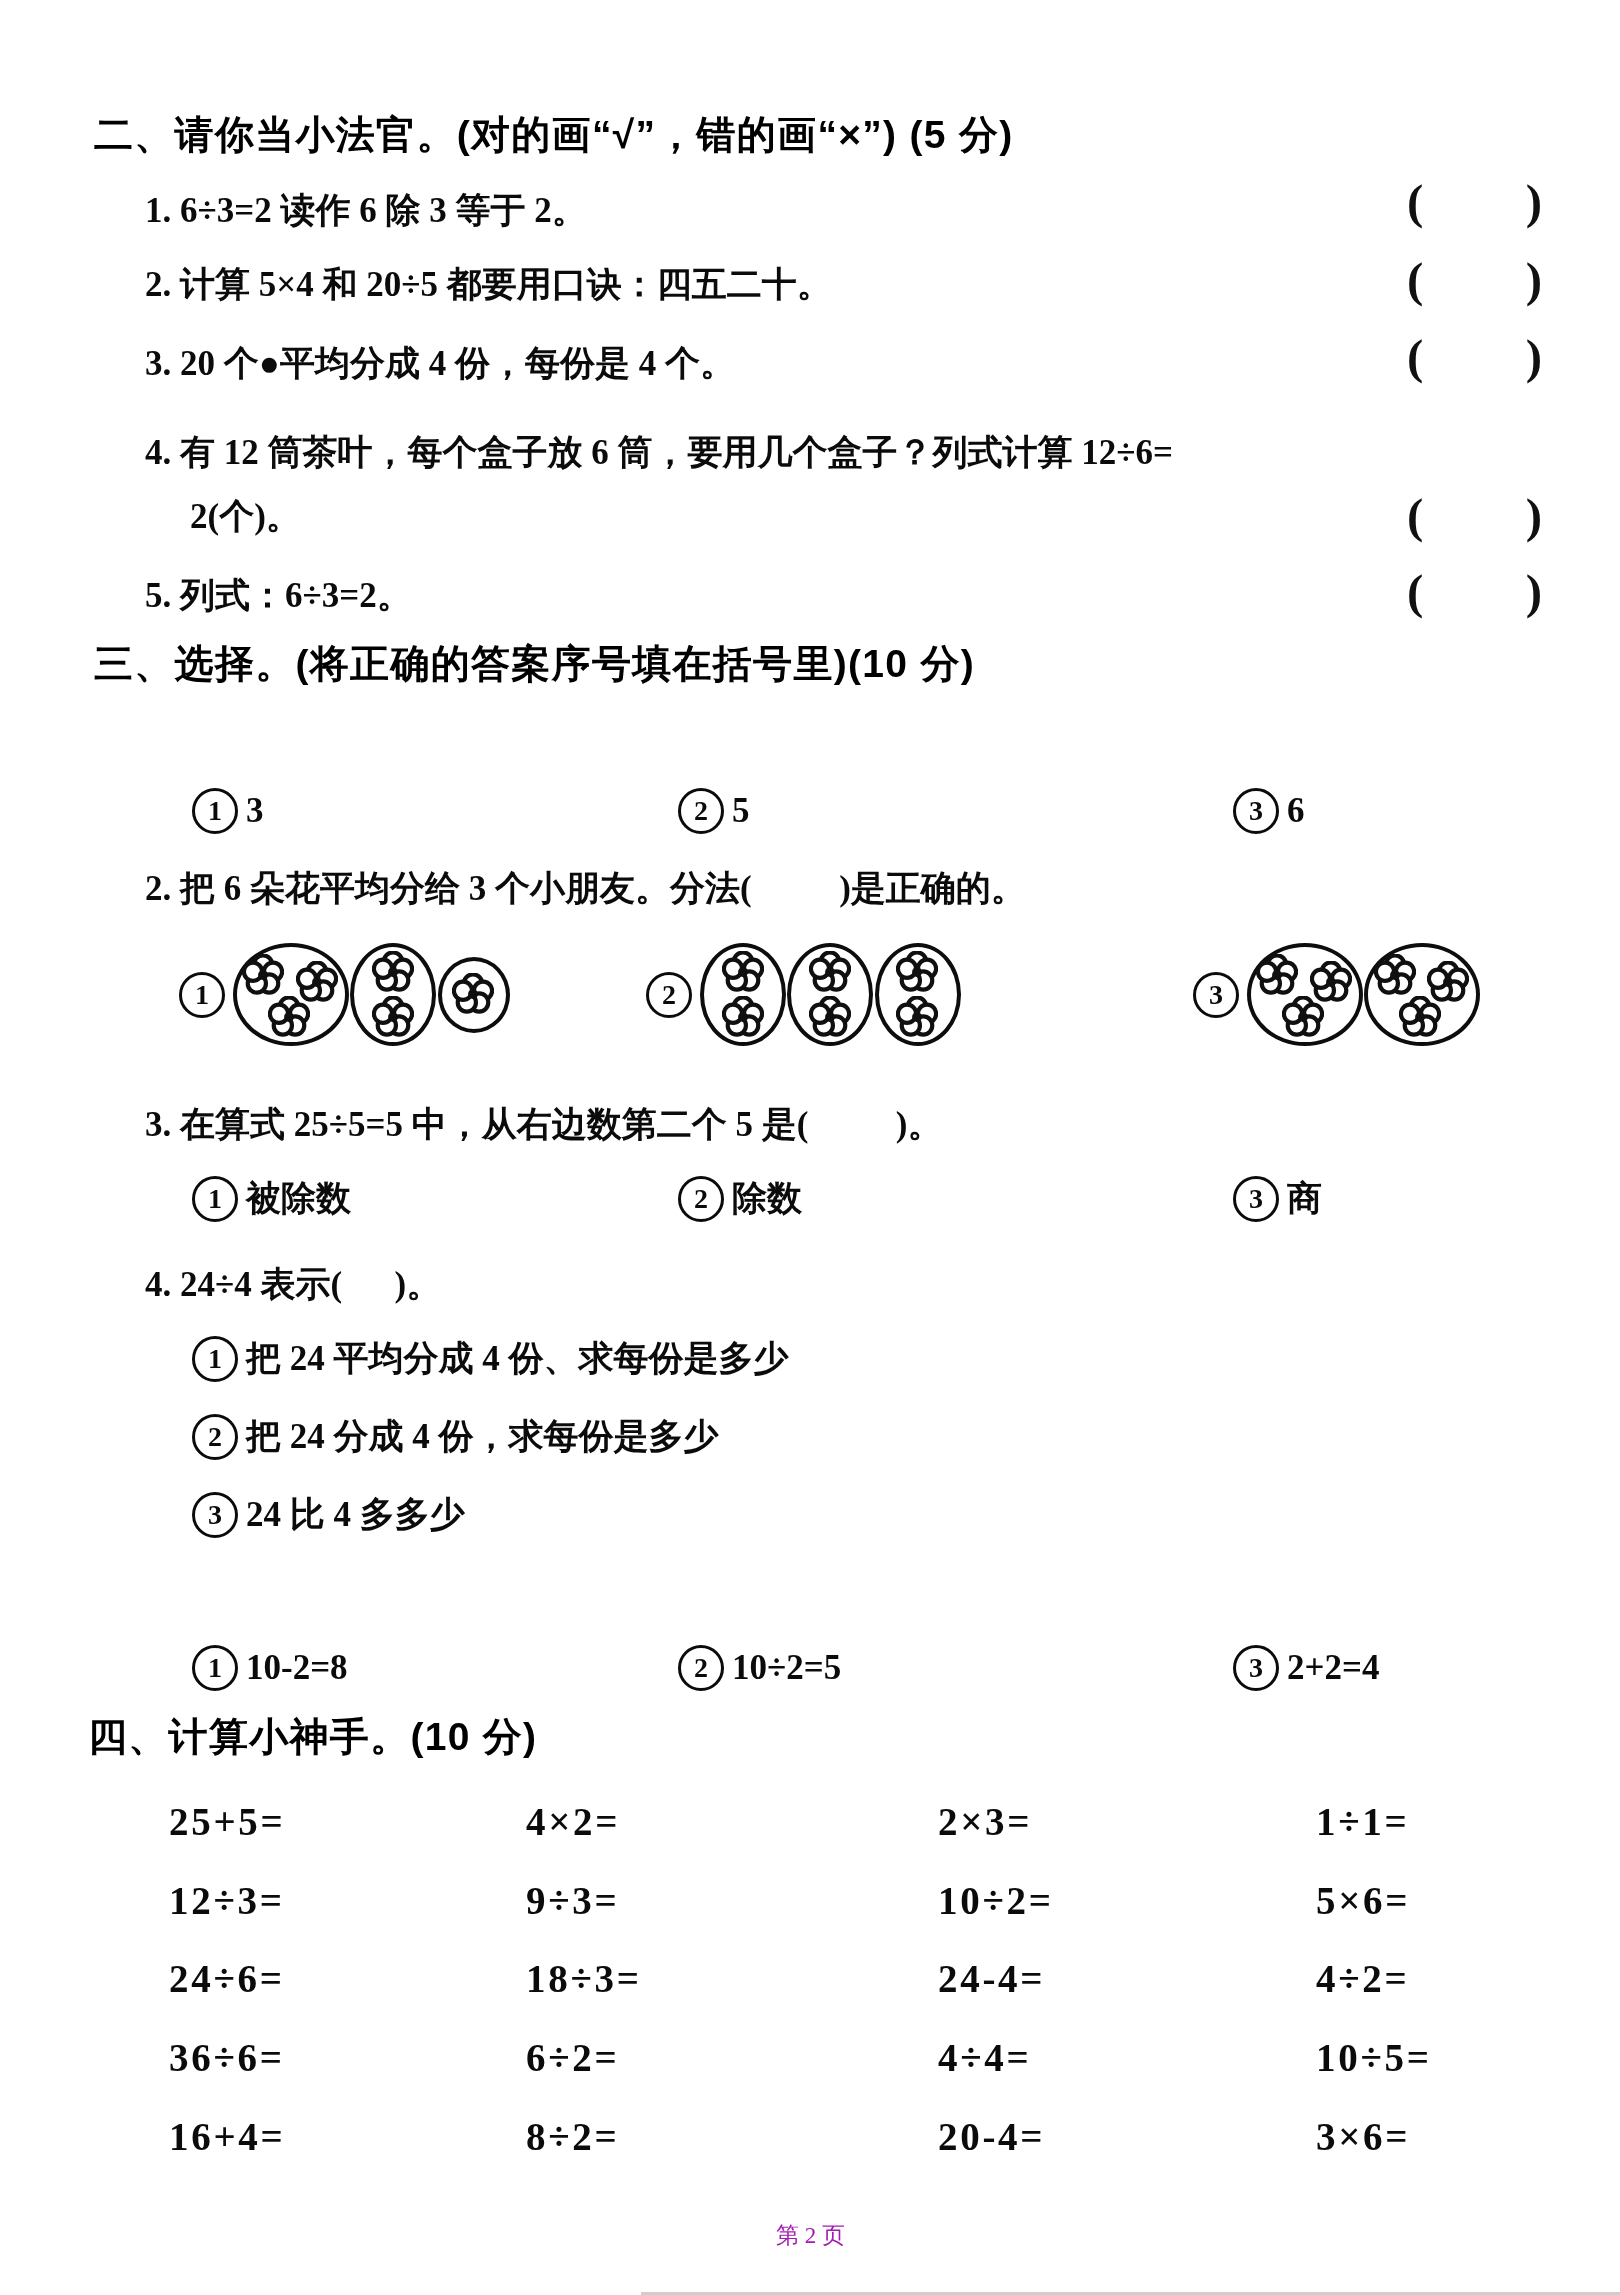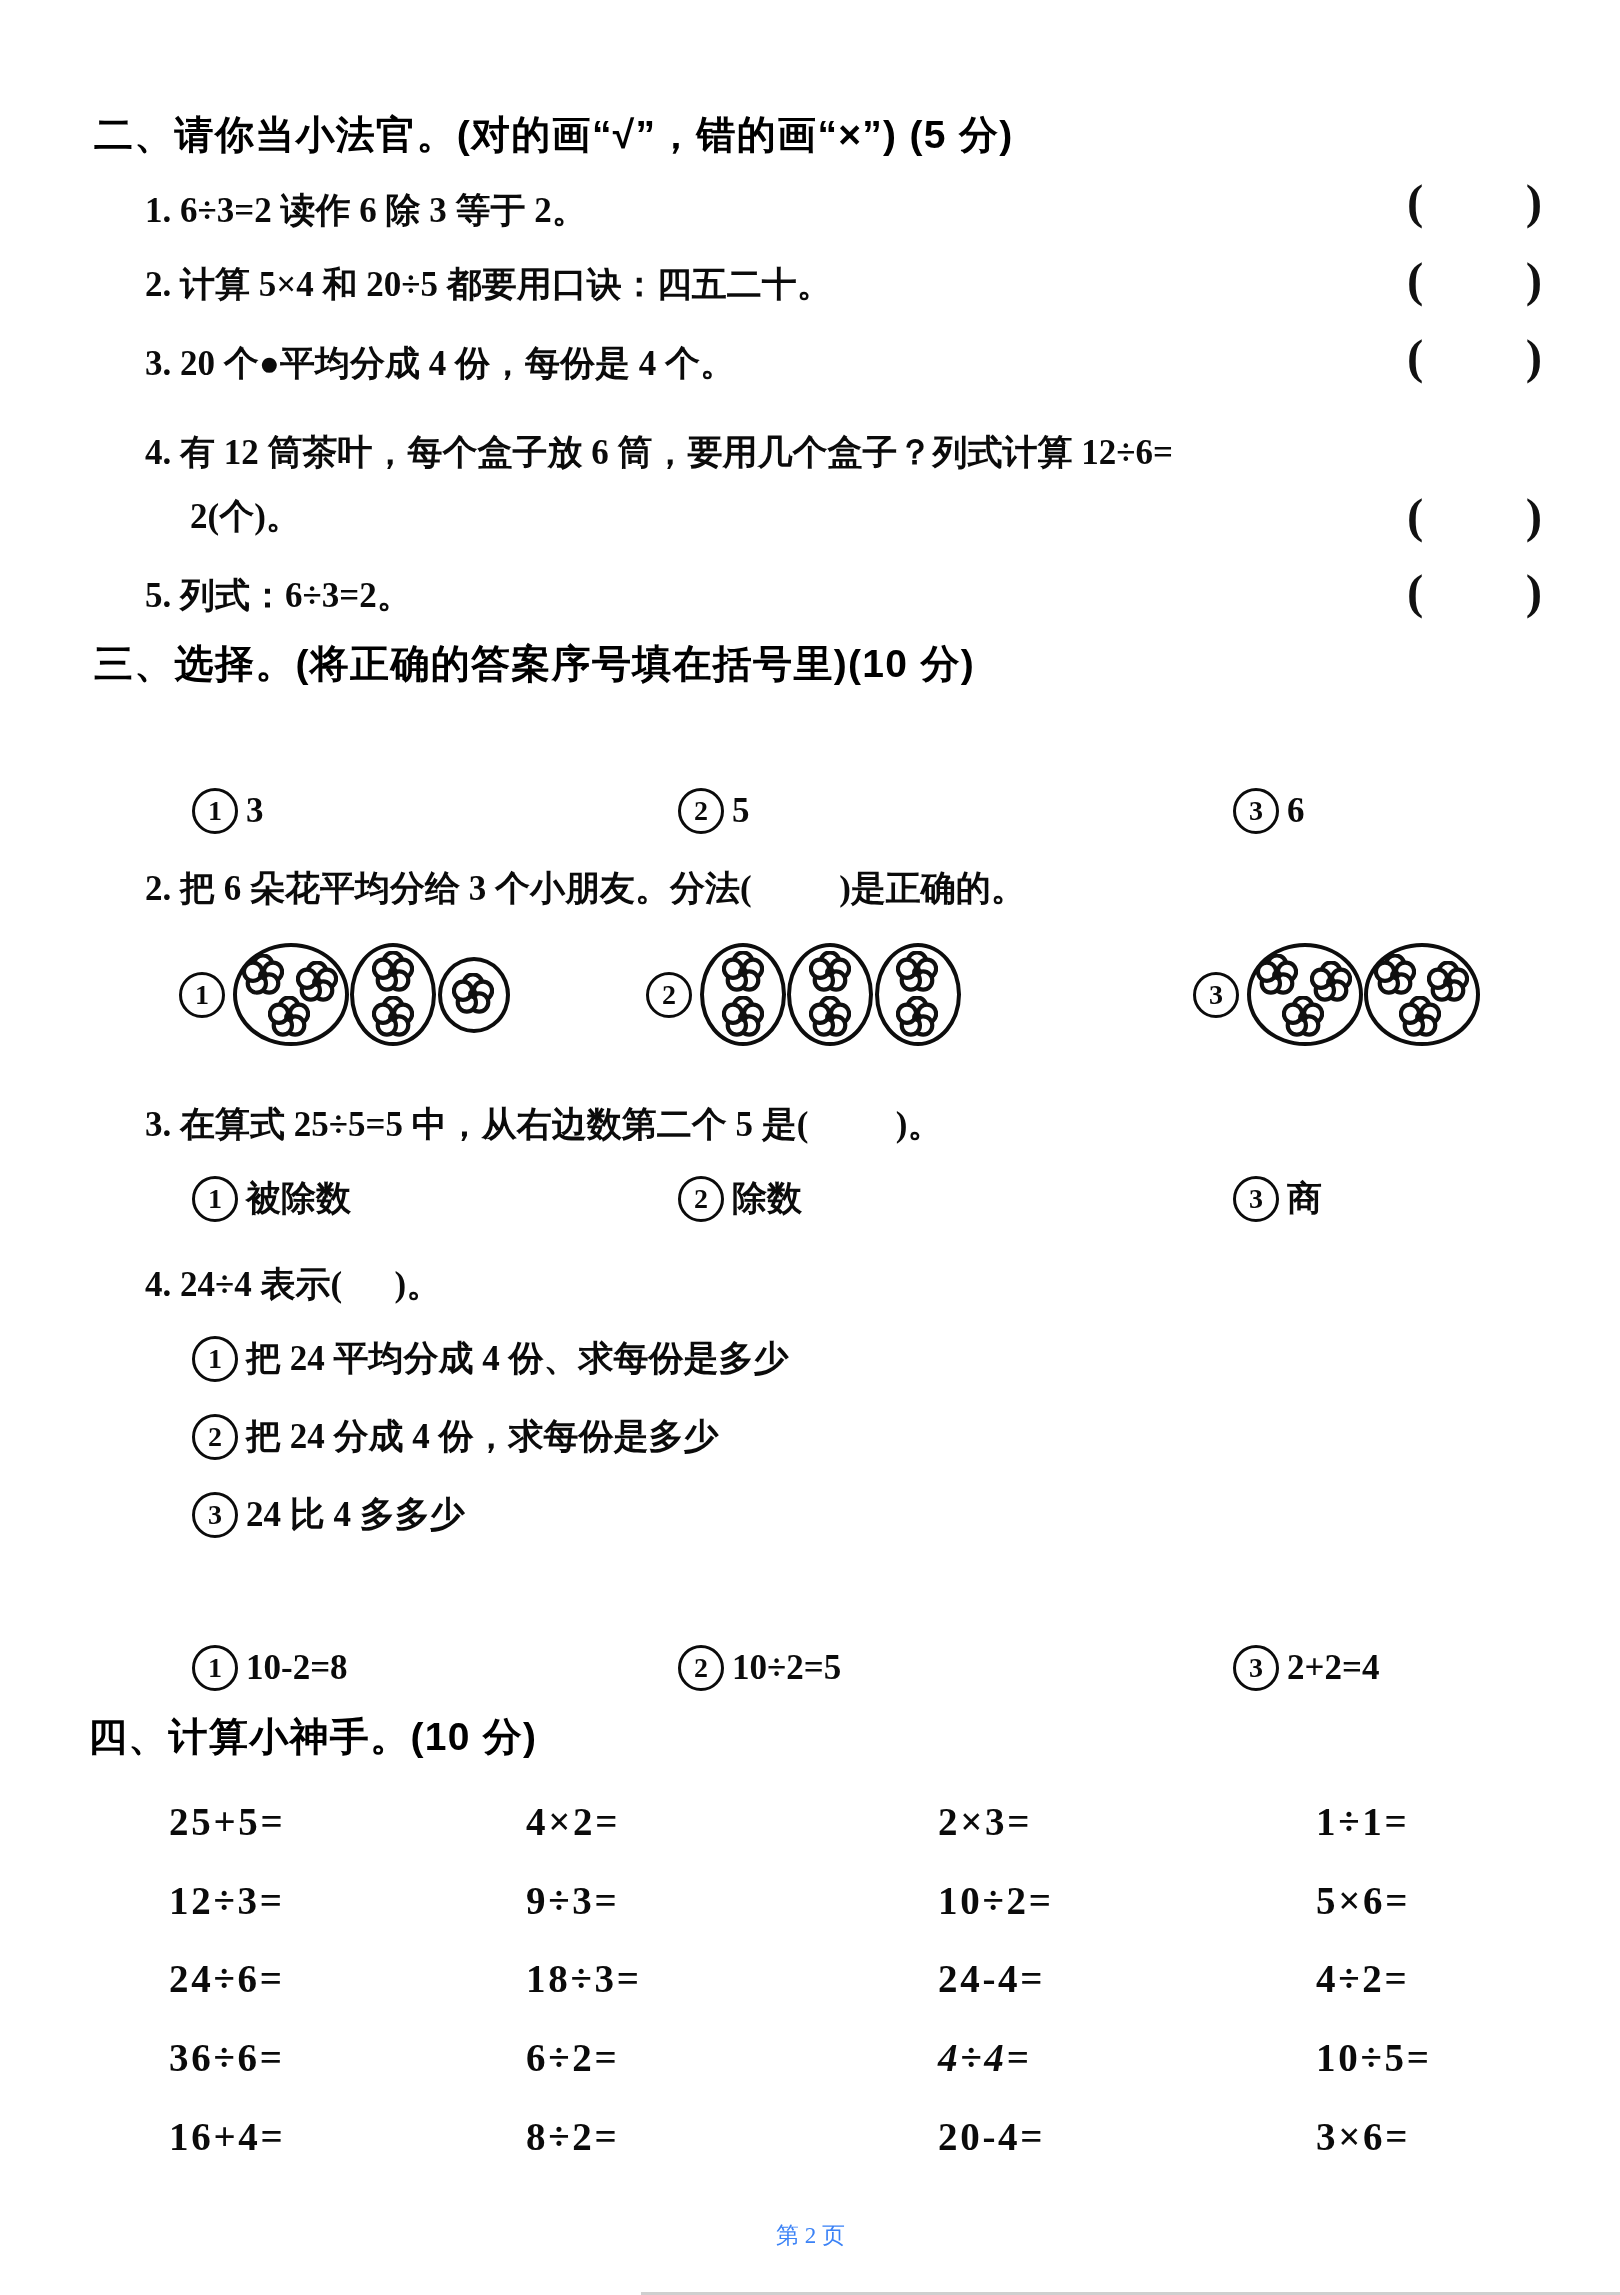--- a/index.html
+++ b/index.html
@@ -25,21 +25,21 @@
   .g2{width:86px;height:103px;}
   .g1{width:72px;height:76px;}
   .fgroup svg{position:absolute;width:42px;height:42px;}
   .g3 svg:nth-child(1){left:5.4px;top:6.7px;}
   .g3 svg:nth-child(2){left:59px;top:13.5px;}
   .g3 svg:nth-child(3){left:31px;top:49px;}
   .g2 svg:nth-child(1){left:17.5px;top:4px;}
   .g2 svg:nth-child(2){left:17.5px;top:49px;}
   .g1 svg:nth-child(1){left:10.8px;top:12px;}
   .footer{position:absolute;left:0;right:0;text-align:center;white-space:pre;
-          font-family:"Liberation Serif",serif;font-weight:400;font-size:23px;color:#3b82f6;}
+          font-family:"Liberation Serif",serif;font-weight:400;font-size:23px;color:#a21caf;}
   .edge-strip{position:absolute;left:641px;right:0;bottom:0;height:3.4px;background:#cfcfcf;}
 </style>
 </head>
 <body>
 
 <div class="page">
 
   <div class="sec-title" style="left:94px;top:115px;">二、请你当小法官。(对的画“√”，错的画“×”) (5 分)</div>
 
   <div class="line" style="left:145px;top:191px;">1. 6÷3=2 读作 6 除 3 等于 2。</div>
@@ -352,21 +352,21 @@
   <div class="cell" style="left:938px;top:1881px;">10÷2=</div>
   <div class="cell" style="left:1316px;top:1881px;">5×6=</div>
 
   <div class="cell" style="left:169px;top:1959px;">24÷6=</div>
   <div class="cell" style="left:526px;top:1959px;">18÷3=</div>
   <div class="cell" style="left:938px;top:1959px;">24-4=</div>
   <div class="cell" style="left:1316px;top:1959px;">4÷2=</div>
 
   <div class="cell" style="left:169px;top:2038px;">36÷6=</div>
   <div class="cell" style="left:526px;top:2038px;">6÷2=</div>
-  <div class="cell" style="left:938px;top:2038px;font-style:italic;">4÷4=</div>
+  <div class="cell" style="left:938px;top:2038px;">4÷4=</div>
   <div class="cell" style="left:1316px;top:2038px;">10÷5=</div>
 
   <div class="cell" style="left:169px;top:2117px;">16+4=</div>
   <div class="cell" style="left:526px;top:2117px;">8÷2=</div>
   <div class="cell" style="left:938px;top:2117px;">20-4=</div>
   <div class="cell" style="left:1316px;top:2117px;">3×6=</div>
 
   <div class="footer" style="top:2220px;">第 2 页</div>
   <div class="edge-strip"></div>
 </div>

